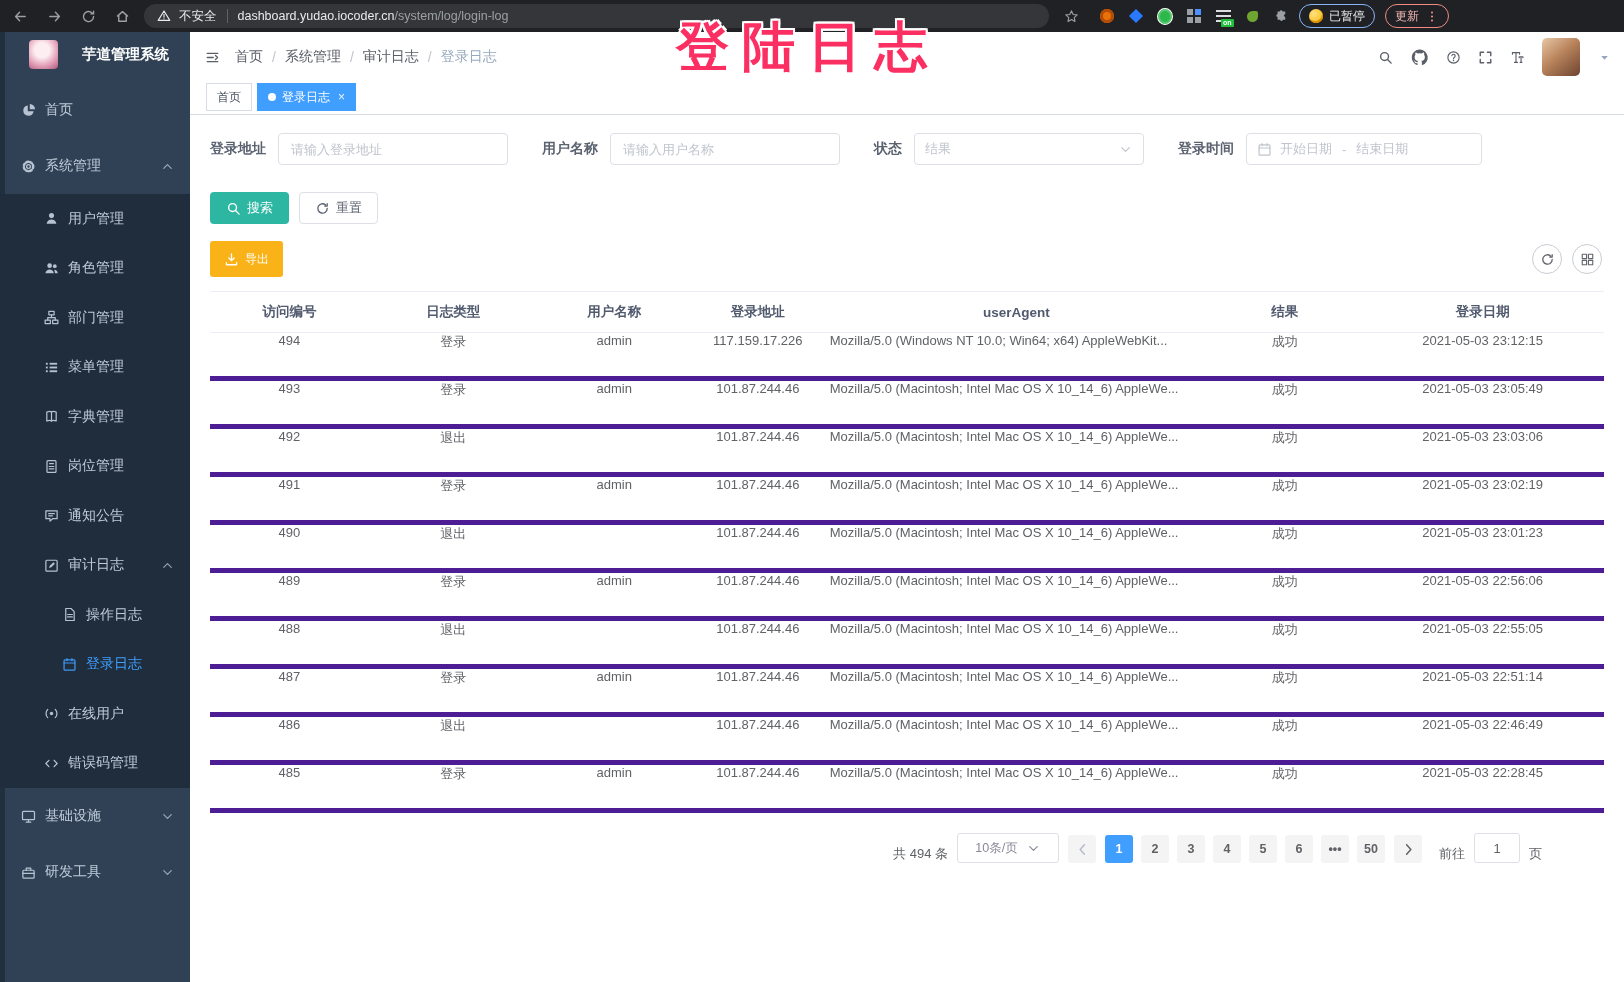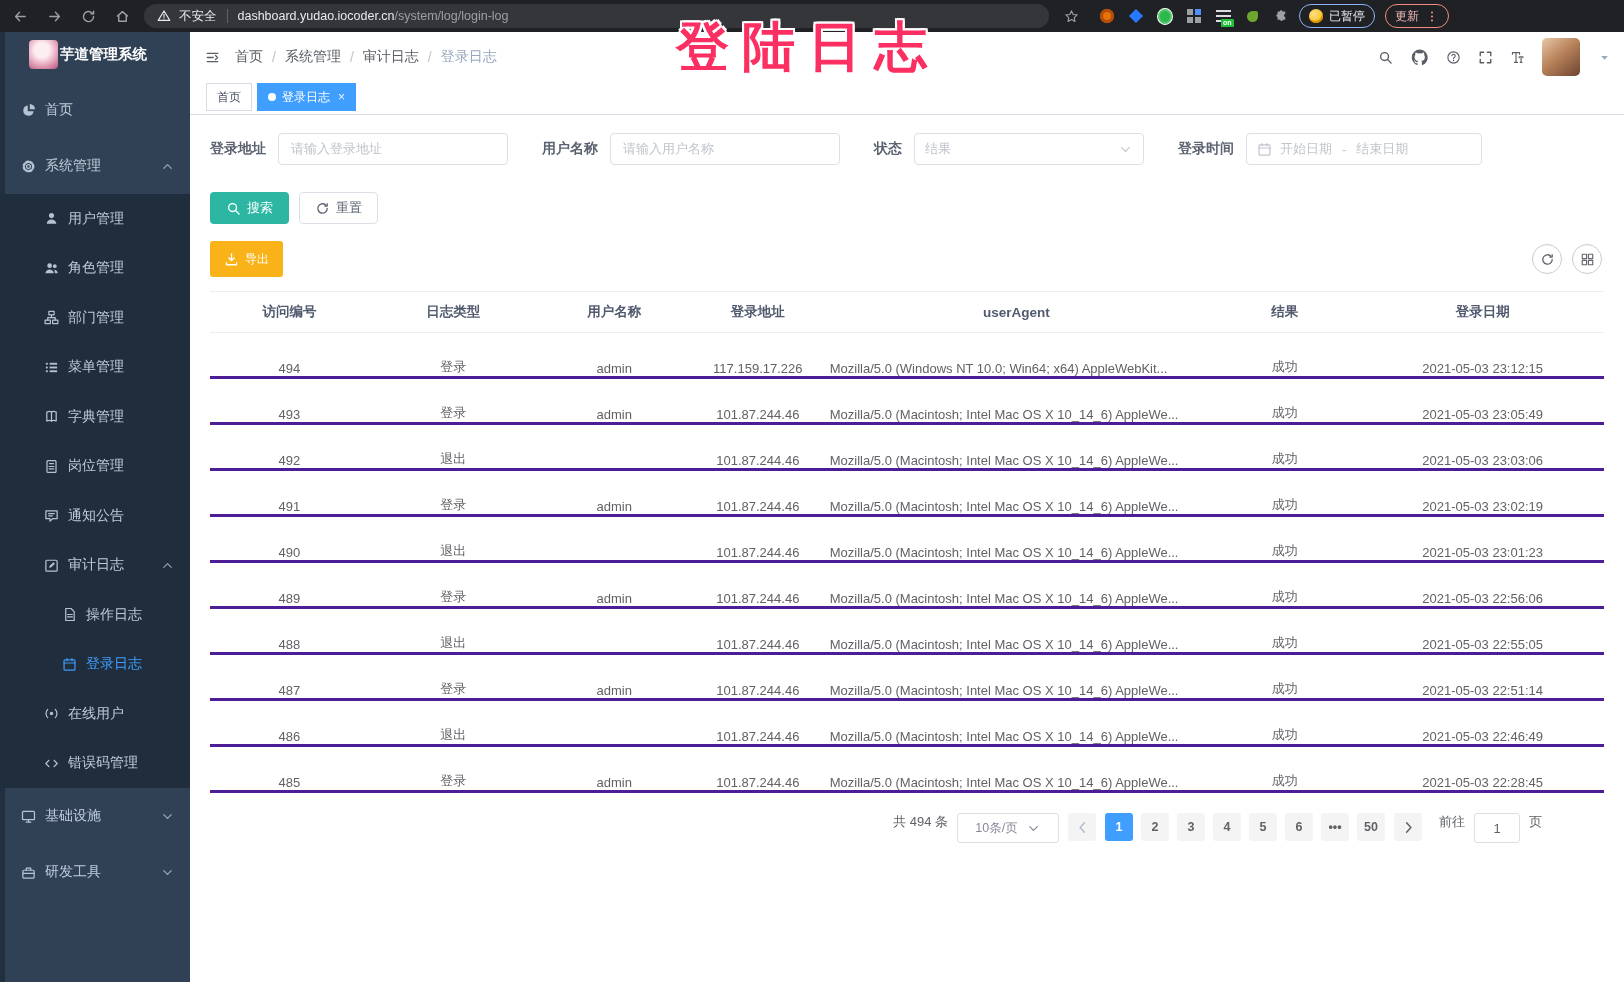--- a/index.html
+++ b/index.html
@@ -31,21 +31,21 @@
   .pill{display:flex;align-items:center;gap:6px;height:22px;padding:0 9px;border-radius:12px;
         color:#e8eaed;font-size:12px;flex:0 0 auto}
   .pill-paused{border:1.5px solid #8ab4f8}
   .pill-update{border:1.5px solid #f28b82;color:#f2b8b5}
   .face{width:14px;height:14px;border-radius:50%;background:radial-gradient(circle at 35% 35%,#ffe082,#f6b700);
         box-shadow:inset -1px -2px 0 #d98f00}
   
   .app{position:absolute;top:32px;left:0;right:0;bottom:0;display:flex}
   .sidebar{width:190px;flex:0 0 190px;background:#304156;color:#bfcbd9;overflow:hidden;
            box-shadow:inset 5px 0 0 #222f3f}
-  .logo-row{height:44px;display:flex;align-items:center;gap:2px;padding-left:29px}
+  .logo-row{height:44px;display:flex;align-items:center;gap:24px;padding-left:29px}
   .logo-img{width:29px;height:29px;border-radius:4px;flex:0 0 auto;
             background:radial-gradient(circle at 45% 35%,#fdeef2 0 30%,#e7a8bd 60%,#b2557c)}
   .logo-title{color:#fff;font-size:14.5px;font-weight:bold;white-space:nowrap}
   .menu{padding-top:6px}
   .side-item{display:flex;align-items:center;gap:9px;font-size:14px;cursor:pointer;white-space:nowrap}
   .side-item .s-icon{display:flex;flex:0 0 auto;opacity:.95}
   .lvl1{height:56px;padding-left:21px}
   .lvl2{height:49.5px;padding-left:44px;background:#1f2d3d}
   .lvl3{height:49.5px;padding-left:62px;background:#1f2d3d}
   .side-item.active{color:#409eff}
@@ -68,21 +68,21 @@
        font-size:12px;color:#495060;display:flex;align-items:center;gap:6px;cursor:pointer}
   .tab.active{background:#409eff;border-color:#409eff;color:#fff}
   .tab .dot{width:8px;height:8px;border-radius:50%;background:#fff;flex:0 0 auto}
   .tab .close{font-size:12px;opacity:.9;margin-left:2px}
   
   .content{flex:1;padding:18px 20px 0;box-sizing:border-box;position:relative}
   .filters{display:flex;align-items:center;font-size:14px;color:#5b6270}
   .f-label{font-weight:bold;margin-right:12px;flex:0 0 auto}
   .inp{width:230px;height:32px;border:1px solid #dcdfe6;border-radius:4px;box-sizing:border-box;
        font-size:13px;color:#606266;padding:0 12px;outline:none;background:#fff;
-       font-family:Liberation Serif, serif}
+       font-family:Liberation Sans, sans-serif}
   .inp::placeholder{color:#c0c4cc}
   .boxsel{width:230px;height:32px;border:1px solid #dcdfe6;border-radius:4px;box-sizing:border-box;
           display:flex;align-items:center;padding:0 10px;color:#c0c4cc;font-size:13px;background:#fff}
   .boxsel .chev{margin-left:auto;color:#c0c4cc}
   .daterange{width:236px;gap:8px}
   .daterange .dash{color:#c0c4cc;margin:0 2px}
   .gap{margin-right:34px}
   .btn-row{margin-top:27px;display:flex;gap:10px}
   .btn{height:32px;border-radius:4px;padding:0 15px;font-size:13px;display:flex;align-items:center;
        gap:6px;border:1px solid transparent;cursor:pointer;font-family:inherit}
@@ -90,27 +90,27 @@
   .btn-reset{background:#fff;border-color:#dcdfe6;color:#5b6270}
   .export-row{margin-top:17px;display:flex;align-items:center}
   .btn-export{background:#f9b218;color:#fff;height:36px;padding:0 13px;font-size:12px;border-radius:3px}
   .tool-circles{margin-left:auto;display:flex;gap:10px;padding-right:2px}
   .circle-btn{width:28px;height:28px;border:1px solid #c9ccd3;border-radius:50%;background:#fff;
               display:flex;align-items:center;justify-content:center;color:#63666d;cursor:pointer}
   
   .table{margin-top:14px;font-size:13px;color:#606266}
   .thead{display:flex;align-items:center;height:40px;border-top:1px solid #ebeef5;
          border-bottom:1px solid #ebeef5;color:#515a6e;font-weight:bold;font-size:13.5px}
-  .trow{display:flex;align-items:flex-end;height:43px;border-bottom:3px solid #4c1d95}
+  .trow{display:flex;align-items:flex-start;height:43px;border-bottom:5px solid #4c1d95}
   .cell{text-align:center;padding:0 5px;box-sizing:border-box;white-space:nowrap;overflow:hidden;
         text-overflow:ellipsis;flex:0 0 auto}
   .cell.left{text-align:left}
   .w0{width:11.4%}.w1{width:12.1%}.w2{width:11%}.w3{width:9.6%}.w4{width:27.5%}.w5{width:11%}.w6{width:17.4%}
   
-  .pager{margin-top:20px;display:flex;align-items:flex-start;justify-content:flex-end;gap:9px;
+  .pager{margin-top:20px;display:flex;align-items:flex-end;justify-content:flex-end;gap:9px;
          padding-right:62px;font-size:13px;color:#606266}
   .psel{width:100px;height:28px;border:1px solid #dcdfe6;border-radius:3px;display:flex;align-items:center;
         justify-content:center;gap:8px;font-size:12.5px;color:#889;background:#fff}
   .pbtn{min-width:28px;height:28px;background:#f4f4f5;border-radius:3px;display:flex;align-items:center;
         justify-content:center;font-size:12.5px;color:#606266;font-weight:bold;cursor:pointer;
         padding:0 4px;box-sizing:border-box}
   .pbtn.active{background:#409eff;color:#fff}
   .pbtn.nav{color:#b4bccc}
   .goto-input{width:40px;height:26px;border:1px solid #dcdfe6;border-radius:3px;text-align:center;
               font-size:13px;color:#606266;outline:none;font-family:inherit}

